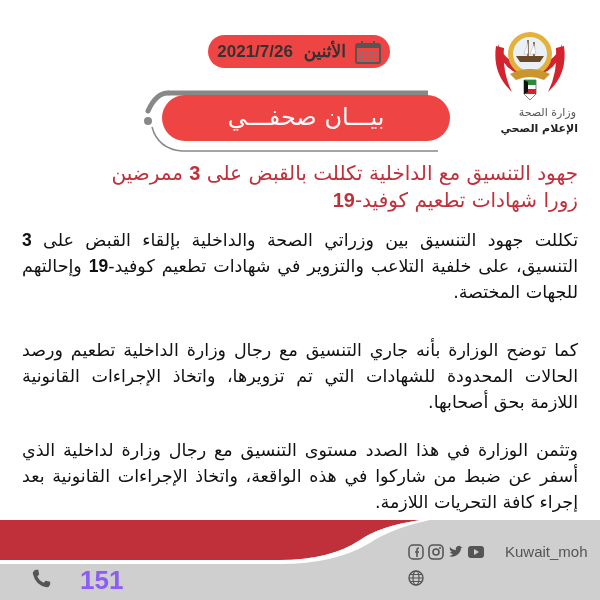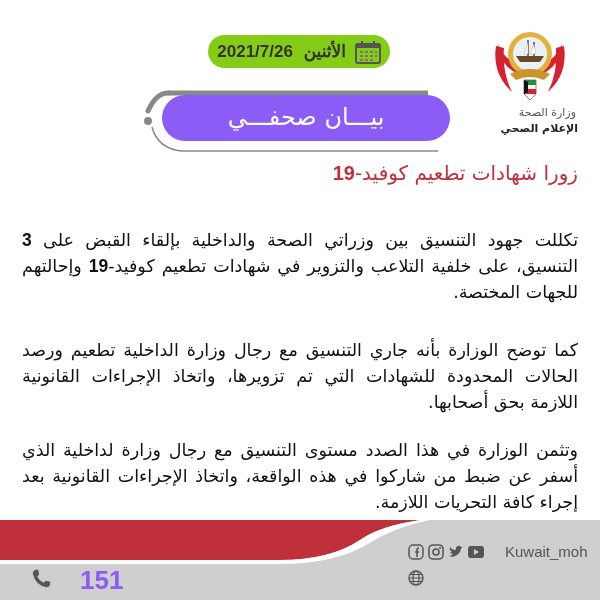--- a/index.html
+++ b/index.html
@@ -1,32 +1,32 @@
 <!DOCTYPE html>
 <html><head>
 <meta charset="utf-8">
 <style>
   html, body { margin:0; padding:0; }
   body { width:600px; height:600px; position:relative; overflow:hidden; background:#ffffff; font-family:"DejaVu Sans", sans-serif; }
   .abs { position:absolute; }
 
   
-  .date-pill { left:208px; top:35px; width:182px; height:33px; background:#84cc16; border-radius:17px; }
+  .date-pill { left:208px; top:35px; width:182px; height:33px; background:#ef4444; border-radius:17px; }
   .date-text { right:44px; top:6px; direction:rtl; font-family:"Liberation Sans", sans-serif; font-weight:bold; font-size:17px; color:#333; white-space:nowrap; }
   .date-text .day { font-weight:bold; margin-left:6px; }
   .cal-icon { right:8px; top:5px; width:28px; height:24px; }
 
   
   .logo { left:484px; top:24px; width:92px; height:82px; }
   .logo-sub { right:24px; top:106px; direction:rtl; font-size:11px; color:#555; font-family:"DejaVu Sans", sans-serif; }
   .logo-main { right:22px; top:122px; direction:rtl; font-size:11px; color:#222; font-weight:bold; font-family:"DejaVu Sans", sans-serif; }
 
   
   .banner-rim { left:138px; top:87px; width:320px; height:70px; }
-  .banner { left:162px; top:95px; width:288px; height:46px; background:#8b5cf6; border-radius:23px; }
+  .banner { left:162px; top:95px; width:288px; height:46px; background:#ef4444; border-radius:23px; }
   .banner-text { left:0; right:0; top:8px; text-align:center; direction:rtl; color:#fff; font-size:24px; letter-spacing:1px; font-family:"DejaVu Sans", sans-serif; }
 
   
   .headline { right:22px; left:22px; top:160px; direction:rtl; text-align:right; color:#c0303b; font-size:20px; line-height:27px; font-family:"DejaVu Sans", sans-serif; }
   .headline b { font-family:"Liberation Sans", sans-serif; font-weight:bold; }
 
   
   .body-text { right:22px; left:22px; direction:rtl; text-align:justify; color:#111; font-size:17.5px; line-height:26px; font-family:"DejaVu Sans", sans-serif; }
   .body-text b { font-family:"Liberation Sans", sans-serif; }
   .p1 { top:227px; }
@@ -94,20 +94,21 @@
   <path d="M30 6 Q18 6 10 24" fill="none" stroke="#888" stroke-width="5" stroke-linecap="round"></path>
   <path d="M30 6 L290 6" fill="none" stroke="#888" stroke-width="5"></path>
   <path d="M14 40 Q20 62 44 64 L300 64" fill="none" stroke="#888" stroke-width="1.5"></path>
   <circle cx="10" cy="34" r="4" fill="#888"></circle>
 </svg>
 <div class="abs banner">
   <div class="abs banner-text">بيـــان صحفـــي</div>
 </div>
 
 <div class="abs headline">
+  <div><span>جهود التنسيق مع الداخلية تكللت بالقبض على </span><b>3</b><span> ممرضين</span></div>
   <div style=""><span>زورا شهادات تطعيم كوفيد-</span><b>19</b></div>
 </div>
 
 <div class="abs body-text p1"><span>تكللت جهود التنسيق بين وزراتي الصحة والداخلية بإلقاء القبض على </span><b>3</b><span> التنسيق، على خلفية التلاعب  والتزوير في شهادات تطعيم كوفيد-</span><b>19</b><span> وإحالتهم للجهات المختصة.</span></div>
 <div class="abs body-text p2">كما توضح الوزارة بأنه جاري التنسيق مع رجال وزارة الداخلية تطعيم ورصد الحالات المحدودة للشهادات التي تم تزويرها، واتخاذ الإجراءات القانونية اللازمة بحق أصحابها.</div>
 <div class="abs body-text p3">وتثمن الوزارة في هذا الصدد مستوى التنسيق مع رجال وزارة لداخلية الذي أسفر عن ضبط من شاركوا في هذه  الواقعة، واتخاذ الإجراءات القانونية بعد إجراء كافة التحريات اللازمة.</div>
 
 <svg class="abs footer" viewBox="0 0 600 80" preserveAspectRatio="none">
   <rect x="0" y="0" width="600" height="80" fill="#cfcfcf"></rect>
   <path d="M0 0 L420 0 Q380 6 360 20 Q330 40 280 40 L0 40 Z" fill="#c0303b"></path>

